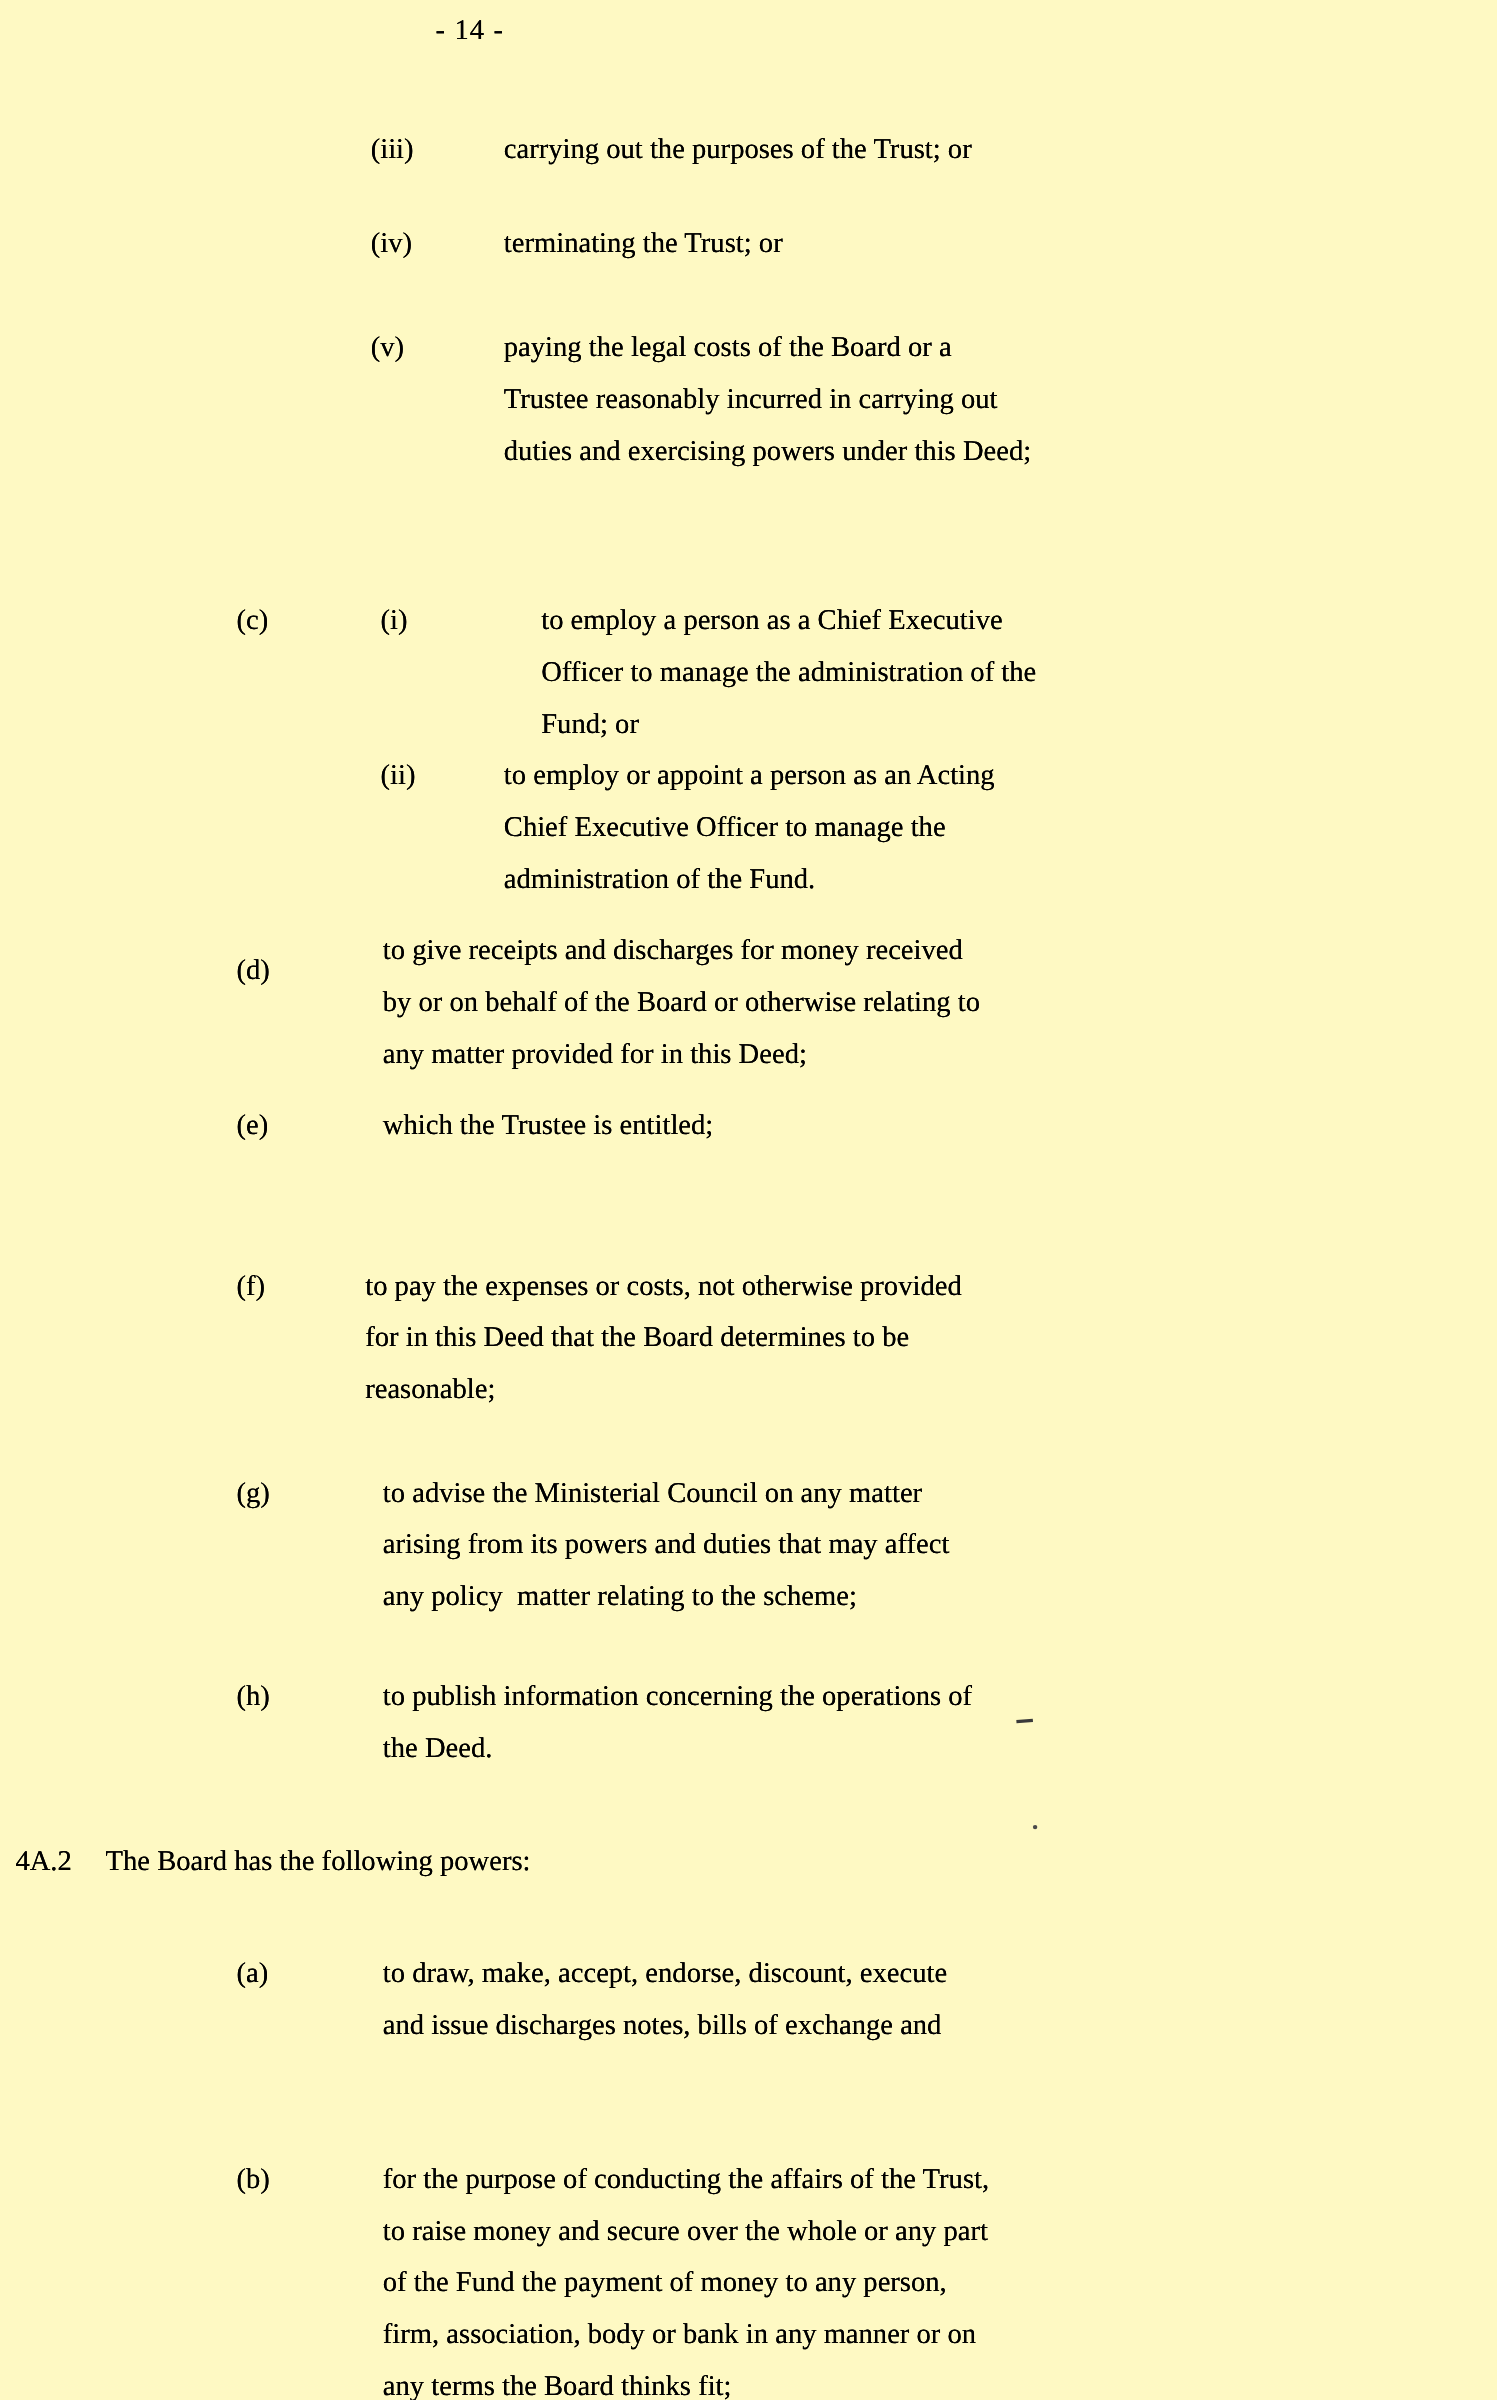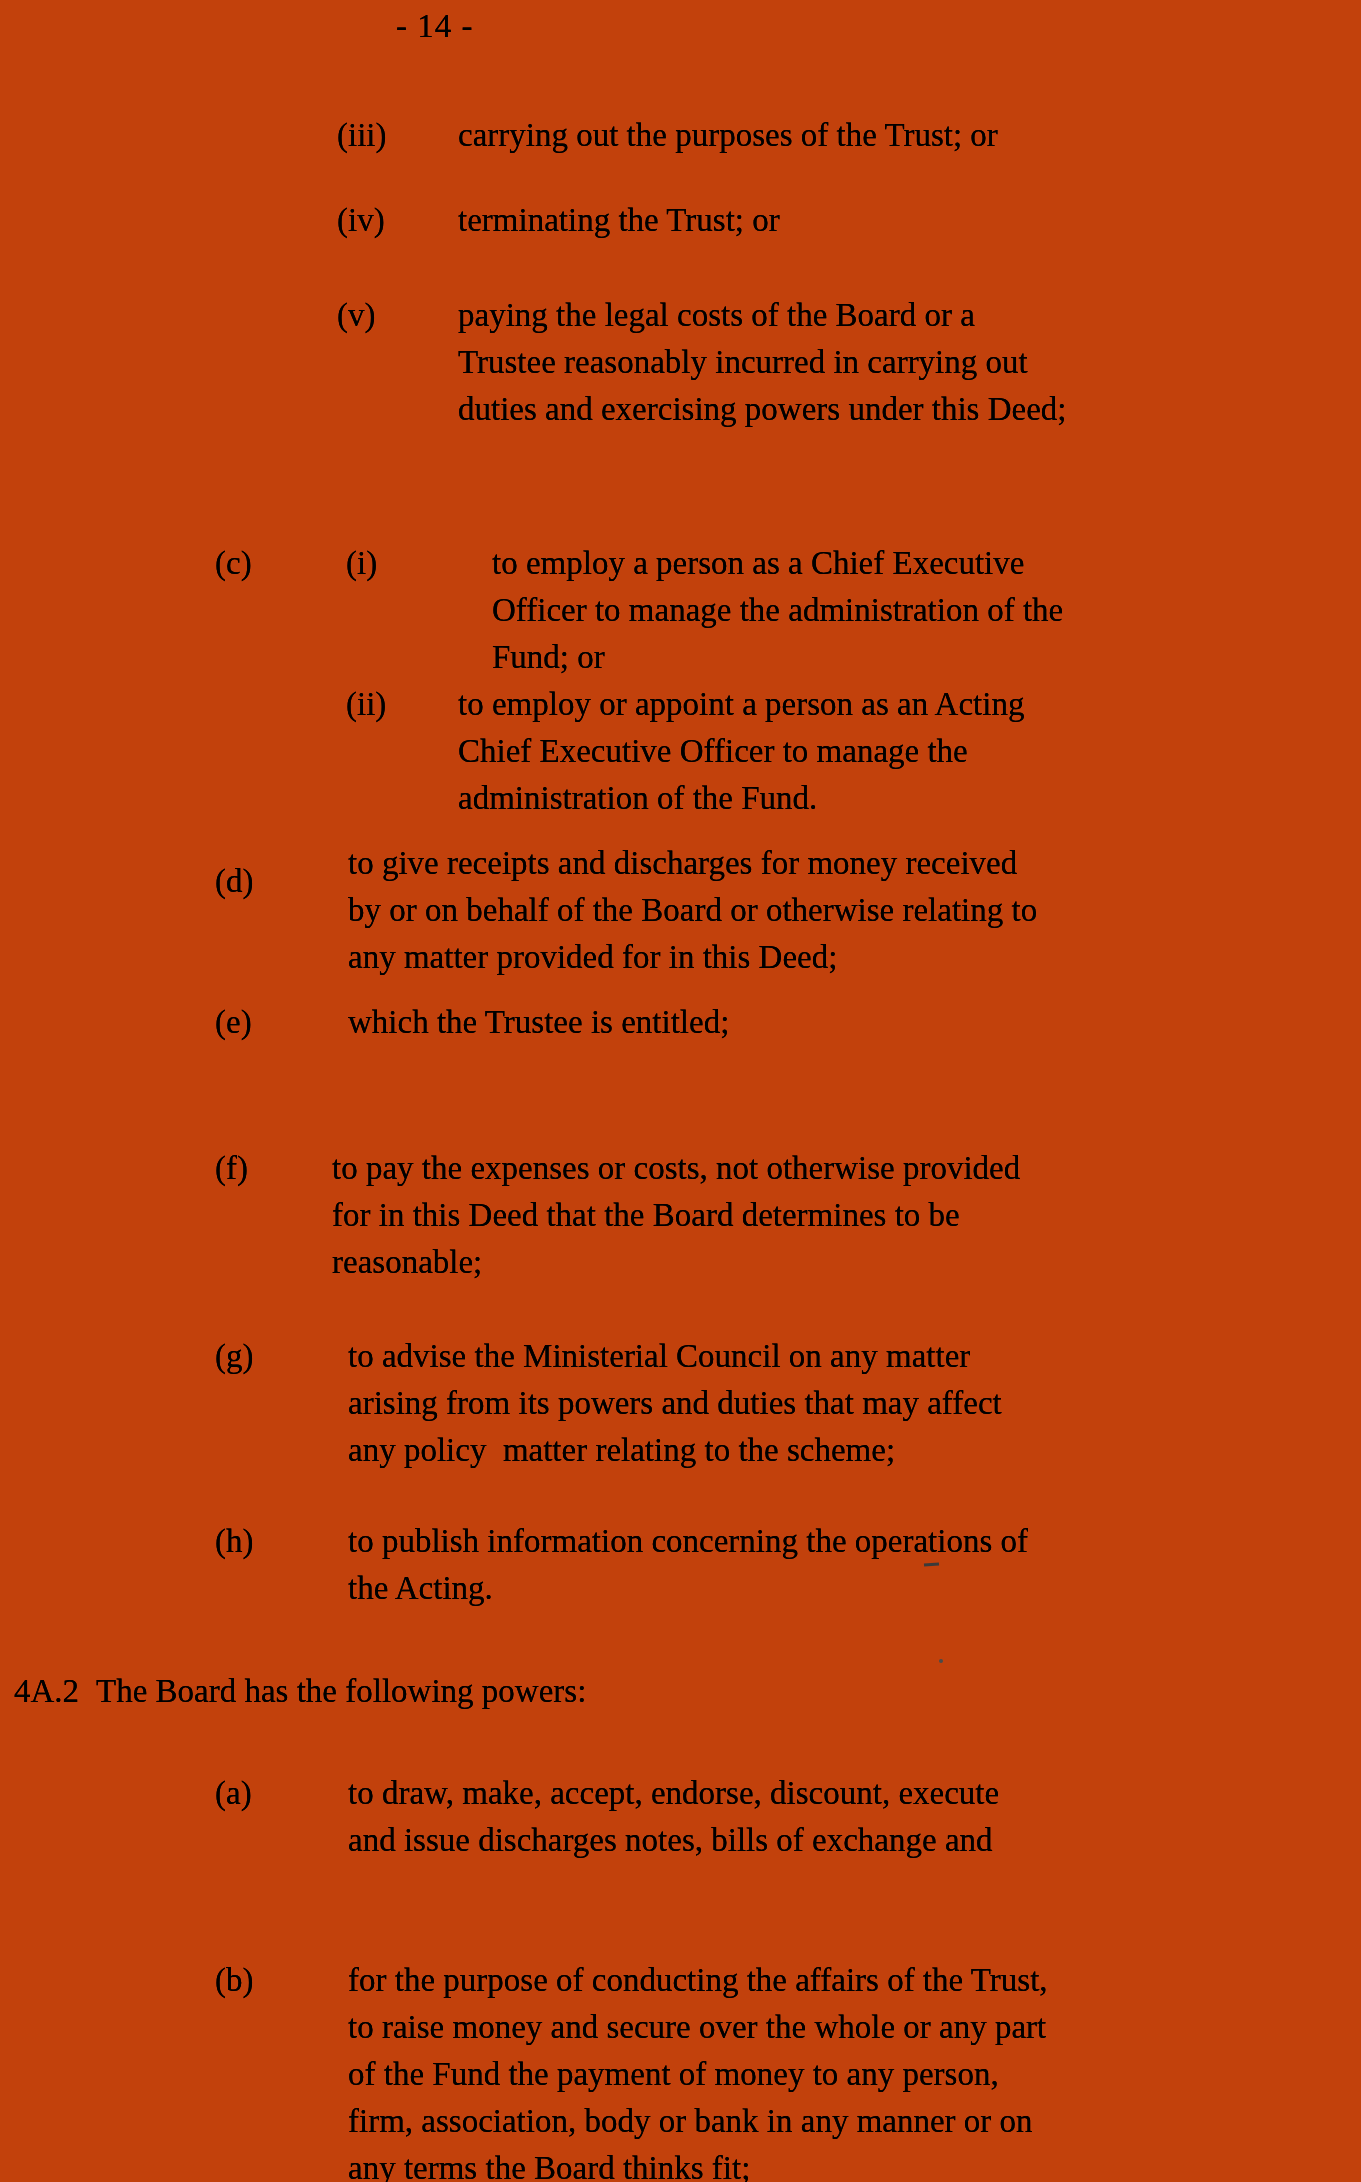--- a/index.html
+++ b/index.html
@@ -1,24 +1,24 @@
 <!DOCTYPE html>
 <html><head>
 <meta charset="utf-8">
 <style>
   html, body { margin: 0; padding: 0; background: #e8e8e8; }
   .page {
     position: relative;
     width: 1361px;
     height: 2182px;
     margin: 0 auto;
-    background: #c2410c;
+    background: #fef9c3;
     color: #000000;
     font-family: "Liberation Serif", "DejaVu Serif", serif;
-    font-size: 33px;
+    font-size: 26px;
     line-height: 47px;
     overflow: hidden;
     text-shadow: 0 0 0.6px #000;
   }
   .abs { position: absolute; }
   .line { white-space: pre; }
   .lbl { white-space: pre; }
   .pageno { letter-spacing: 1px; }
   .artifact-dash {
     position: absolute;
@@ -94,21 +94,21 @@
   <div class="abs lbl" style="left:215px; top:1333px;">(g)</div>
   <div class="abs" style="left:348px; top:1333px;">
     <div class="line">to advise the Ministerial Council on any matter</div>
     <div class="line">arising from its powers and duties that may affect</div>
     <div class="line">any policy  matter relating to the scheme;</div>
   </div>
 
   <div class="abs lbl" style="left:215px; top:1518px;">(h)</div>
   <div class="abs" style="left:348px; top:1518px;">
     <div class="line">to publish information concerning the operations of</div>
-    <div class="line">the Acting.</div>
+    <div class="line">the Deed.</div>
   </div>
 
   <div class="artifact-dash" style="left:924px; top:1563px;"></div>
   <div class="artifact-dot" style="left:939px; top:1659px;"></div>
 
   <div class="abs lbl" style="left:14px; top:1668px;">4A.2</div>
   <div class="abs line" style="left:96px; top:1668px;">The Board has the following powers:</div>
 
   <div class="abs lbl" style="left:215px; top:1770px;">(a)</div>
   <div class="abs" style="left:348px; top:1770px;">

